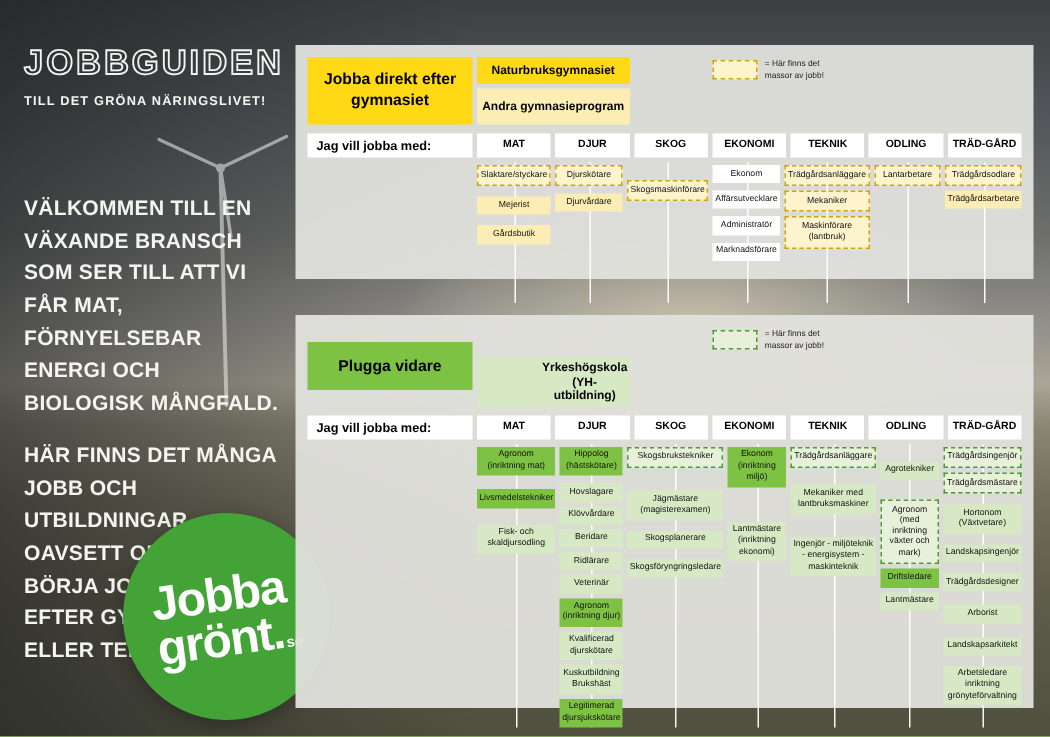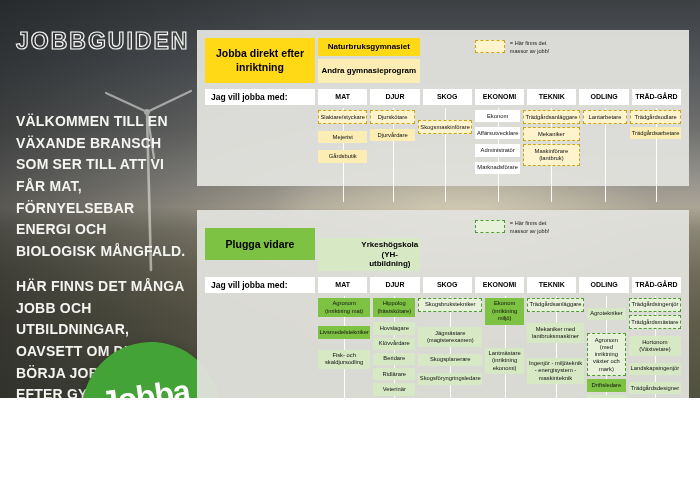--- a/index.html
+++ b/index.html
@@ -1,18 +1,18 @@
 <!DOCTYPE html>
 <html lang="sv"><head>
 <meta charset="utf-8">
 <title>Jobbguiden</title>
 <style>
   html,body { margin:0; padding:0; }
   .canvas {
-    position:relative; width:700px; height:398px; overflow:hidden;
+    position:relative; width:700px; height:491px; overflow:hidden;
     font-family:"Liberation Sans", sans-serif; background:#4d7c0f;
   }
   .bg {
     position:absolute; inset:0;
     background:
       radial-gradient(ellipse 280px 130px at 460px 220px, rgba(255,244,210,0.50), rgba(255,244,210,0) 70%),
       linear-gradient(90deg, rgba(22,25,27,0.55), rgba(22,25,27,0) 45%),
       linear-gradient(180deg,#3c4043 0%,#53565a 16%,#6e6f6d 32%,#92908a 44%,#aba596 52%,#8a8674 58%,#716d5a 68%,#605d4b 80%,#50503f 100%);
   }
   .turbine { position:absolute; left:90px; top:78px; opacity:0.55; }
@@ -111,34 +111,35 @@
       <path d="M57 36 L61 192" stroke-width="2.6"></path>
       <line x1="57" y1="34" x2="16" y2="15" stroke-width="2.2"></line>
       <line x1="57" y1="34" x2="101" y2="13" stroke-width="2.2"></line>
       <line x1="57" y1="34" x2="64" y2="80" stroke-width="2.2"></line>
     </g>
     <circle cx="57" cy="34" r="3" fill="#eef0ec"></circle>
   </svg>
 
   <header class="intro">
     <h1 class="title">JOBBGUIDEN</h1>
+    <div class="subtitle">TILL DET GRÖNA NÄRINGSLIVET!</div>
     <p class="para p1">VÄLKOMMEN TILL EN VÄXANDE BRANSCH SOM SER TILL ATT VI FÅR MAT, FÖRNYELSEBAR ENERGI OCH BIOLOGISK MÅNGFALD.</p>
     <p class="para p2">HÄR FINNS DET MÅNGA JOBB OCH UTBILDNINGAR, OAVSETT OM DU VILL BÖRJA JOBBA DIREKT EFTER GYMNASIET ELLER TEKNIK VIDARE.</p>
   </header>
 
   <div class="logo">
     <div class="logo-inner">
       <span class="logo-l1">Jobba</span>
       <span class="logo-l2"><span>grönt.</span><span class="tld">se</span></span>
     </div>
   </div>
 
   <section class="panel panel1">
     <div class="phead grid8">
-      <div class="head-title yellow-bright">Jobba direkt efter inriktning</div>
+      <div class="head-title yellow-bright">Jobba direkt efter gymnasiet</div>
       <div class="edu e1 yellow-bright">Naturbruksgymnasiet</div>
       <div class="edu e2 yellow-pale">Andra gymnasieprogram</div>
       <div class="legend">
         <span class="legend-swatch y"></span>
         <span class="legend-text">
           <span>= Här finns det</span>
           <span>massor av jobb!</span>
         </span>
       </div>
     </div>

